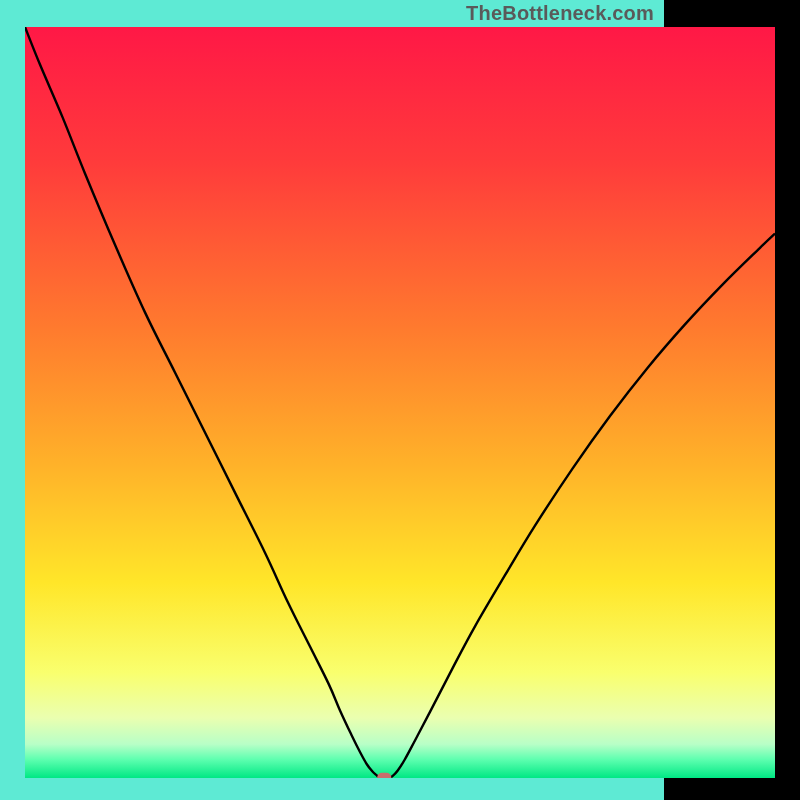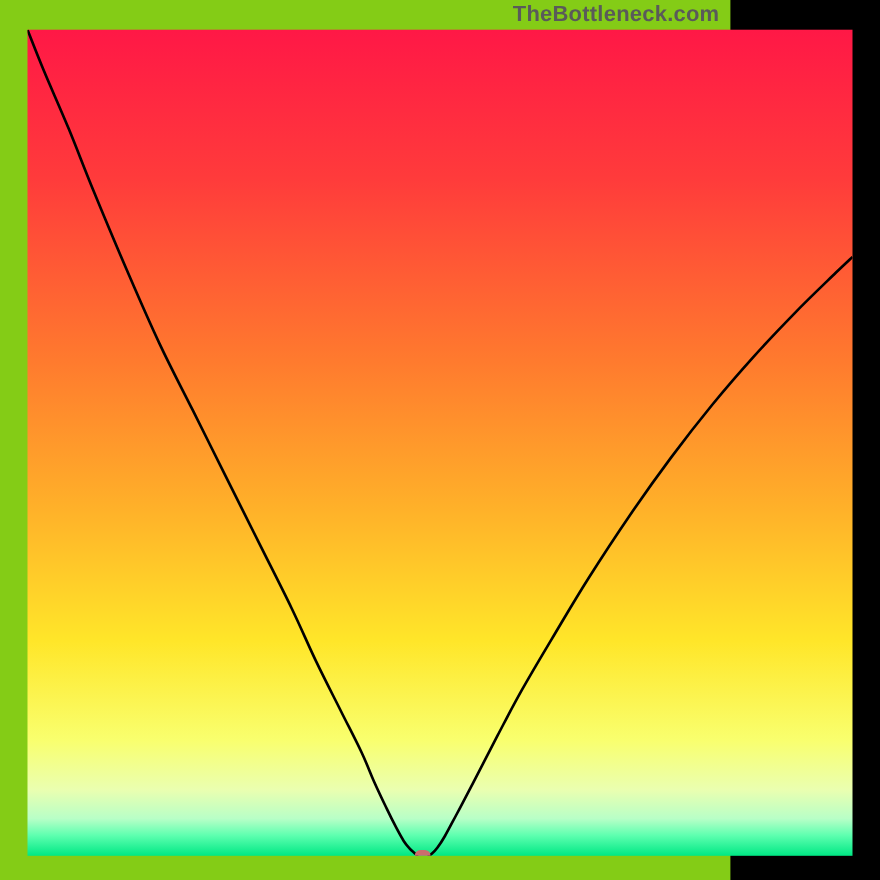--- a/index.html
+++ b/index.html
@@ -7,21 +7,21 @@
     padding: 0;
     width: 800px;
     height: 800px;
     background: #000;
     font-family: Arial, Helvetica, sans-serif;
   }
   .wrap {
     position: relative;
     width: 664px;
     height: 800px;
-    background: #84cc16;
+    background: #5eead4;
   }
   .watermark {
     position: absolute;
     top: 2px;
     right: 10px;
     color: #5a5a5a;
     font-size: 20px;
     font-weight: 600;
     letter-spacing: 0.2px;
   }

